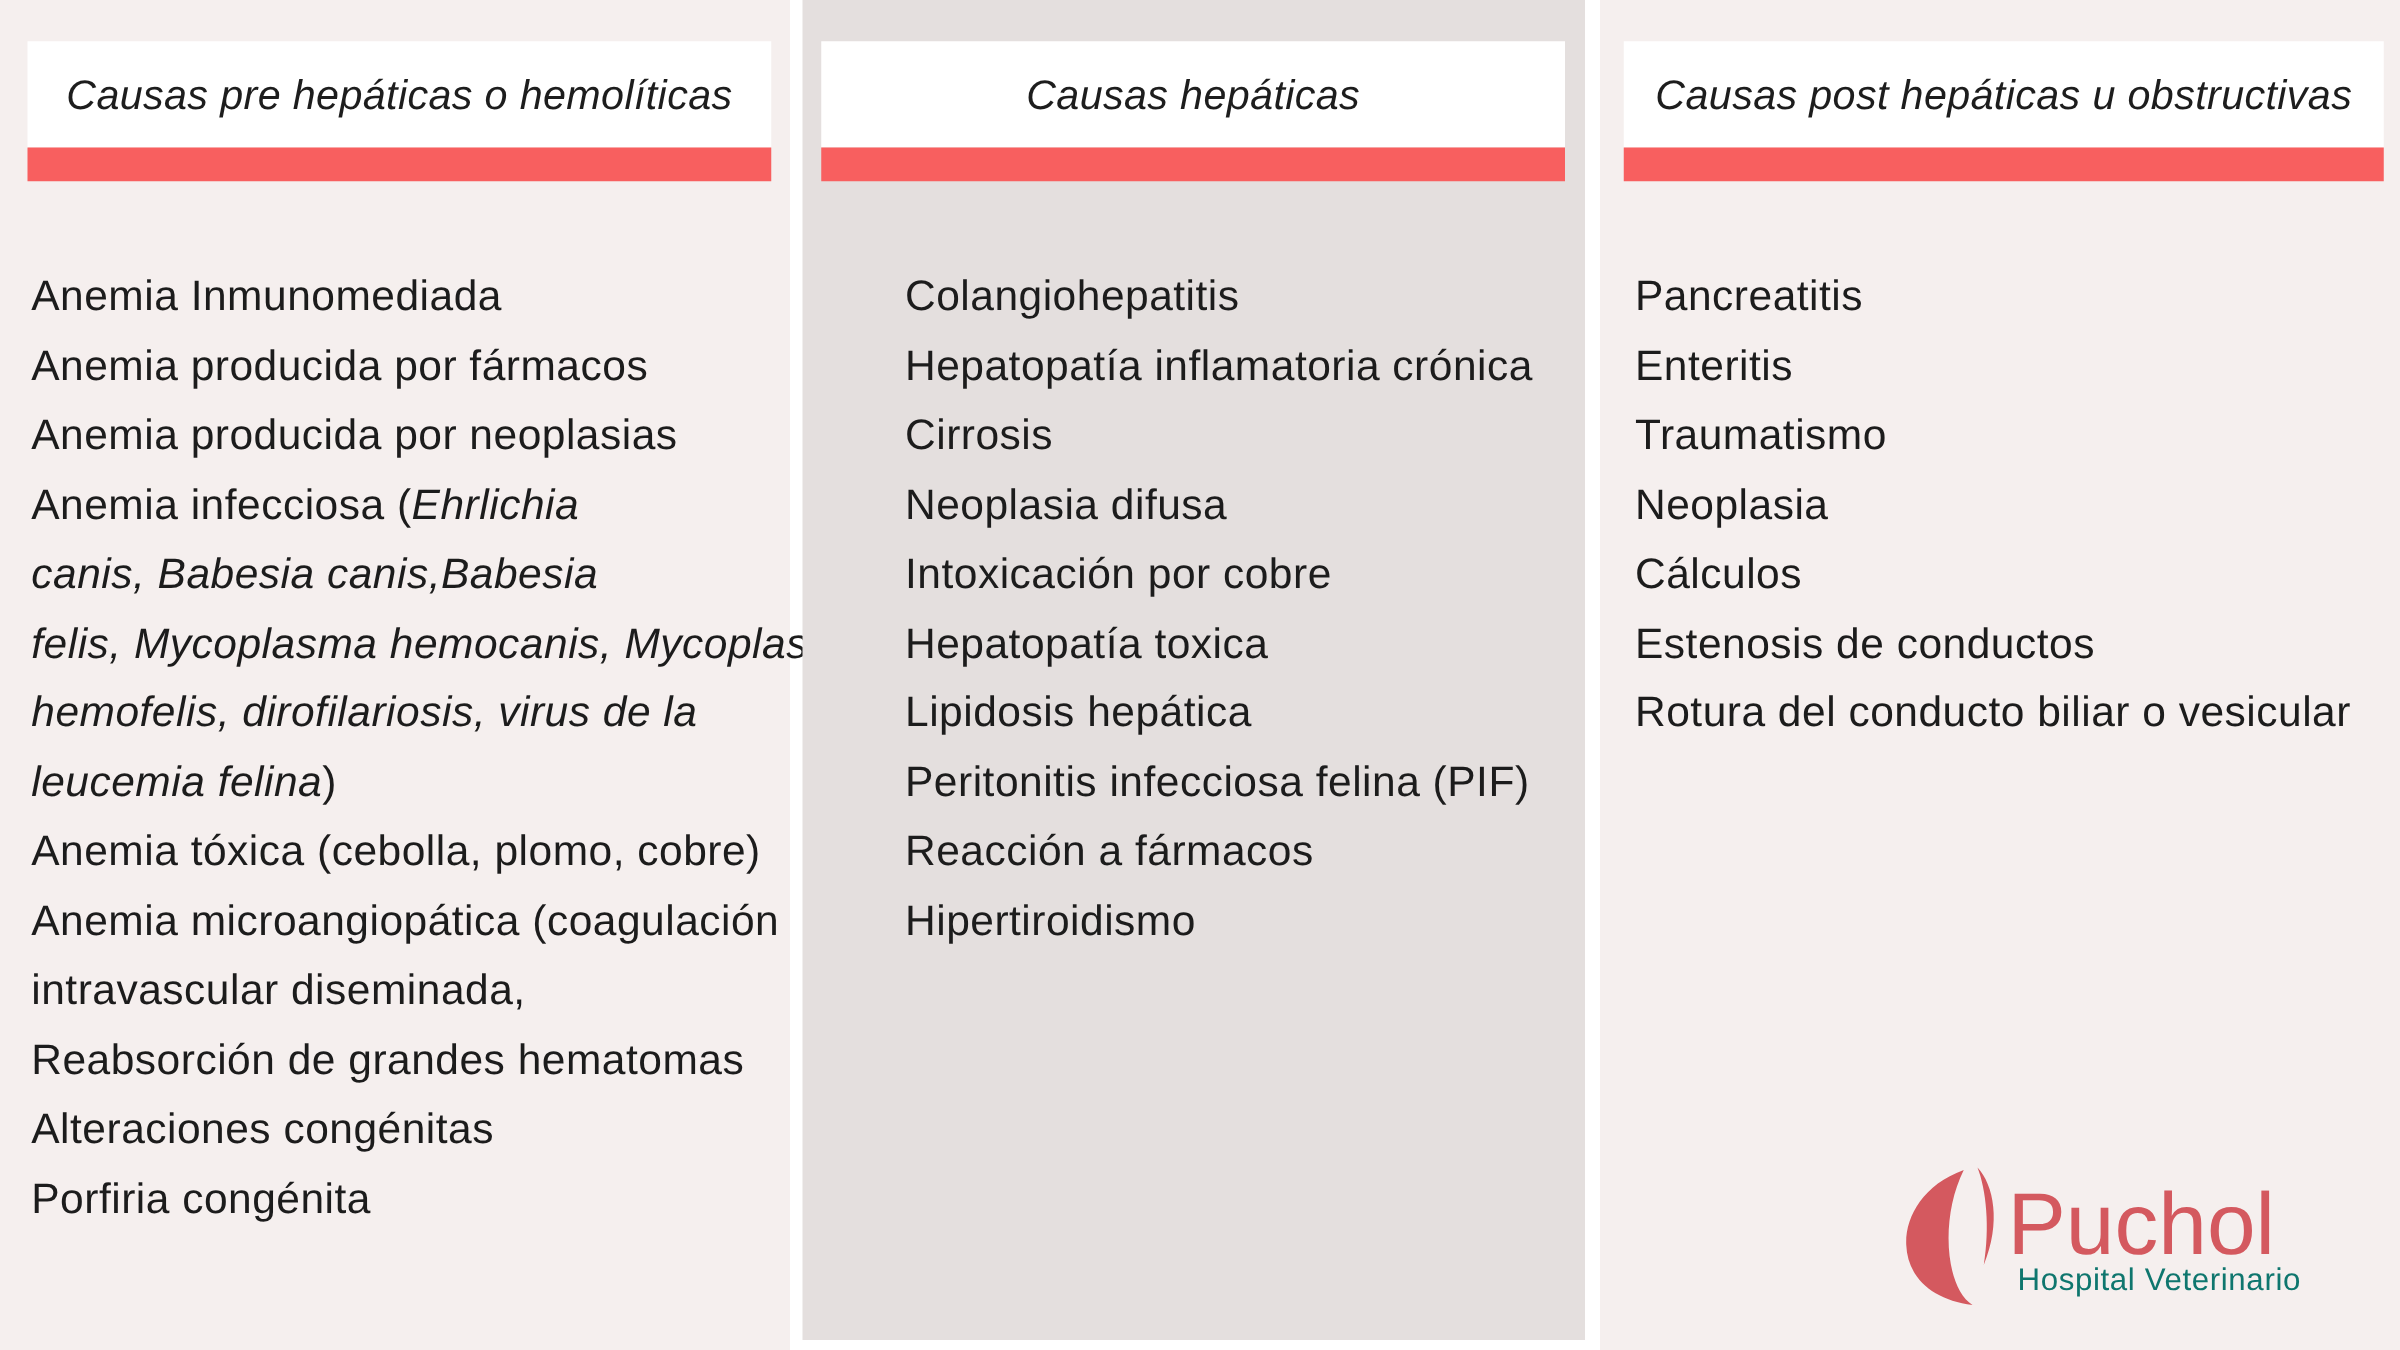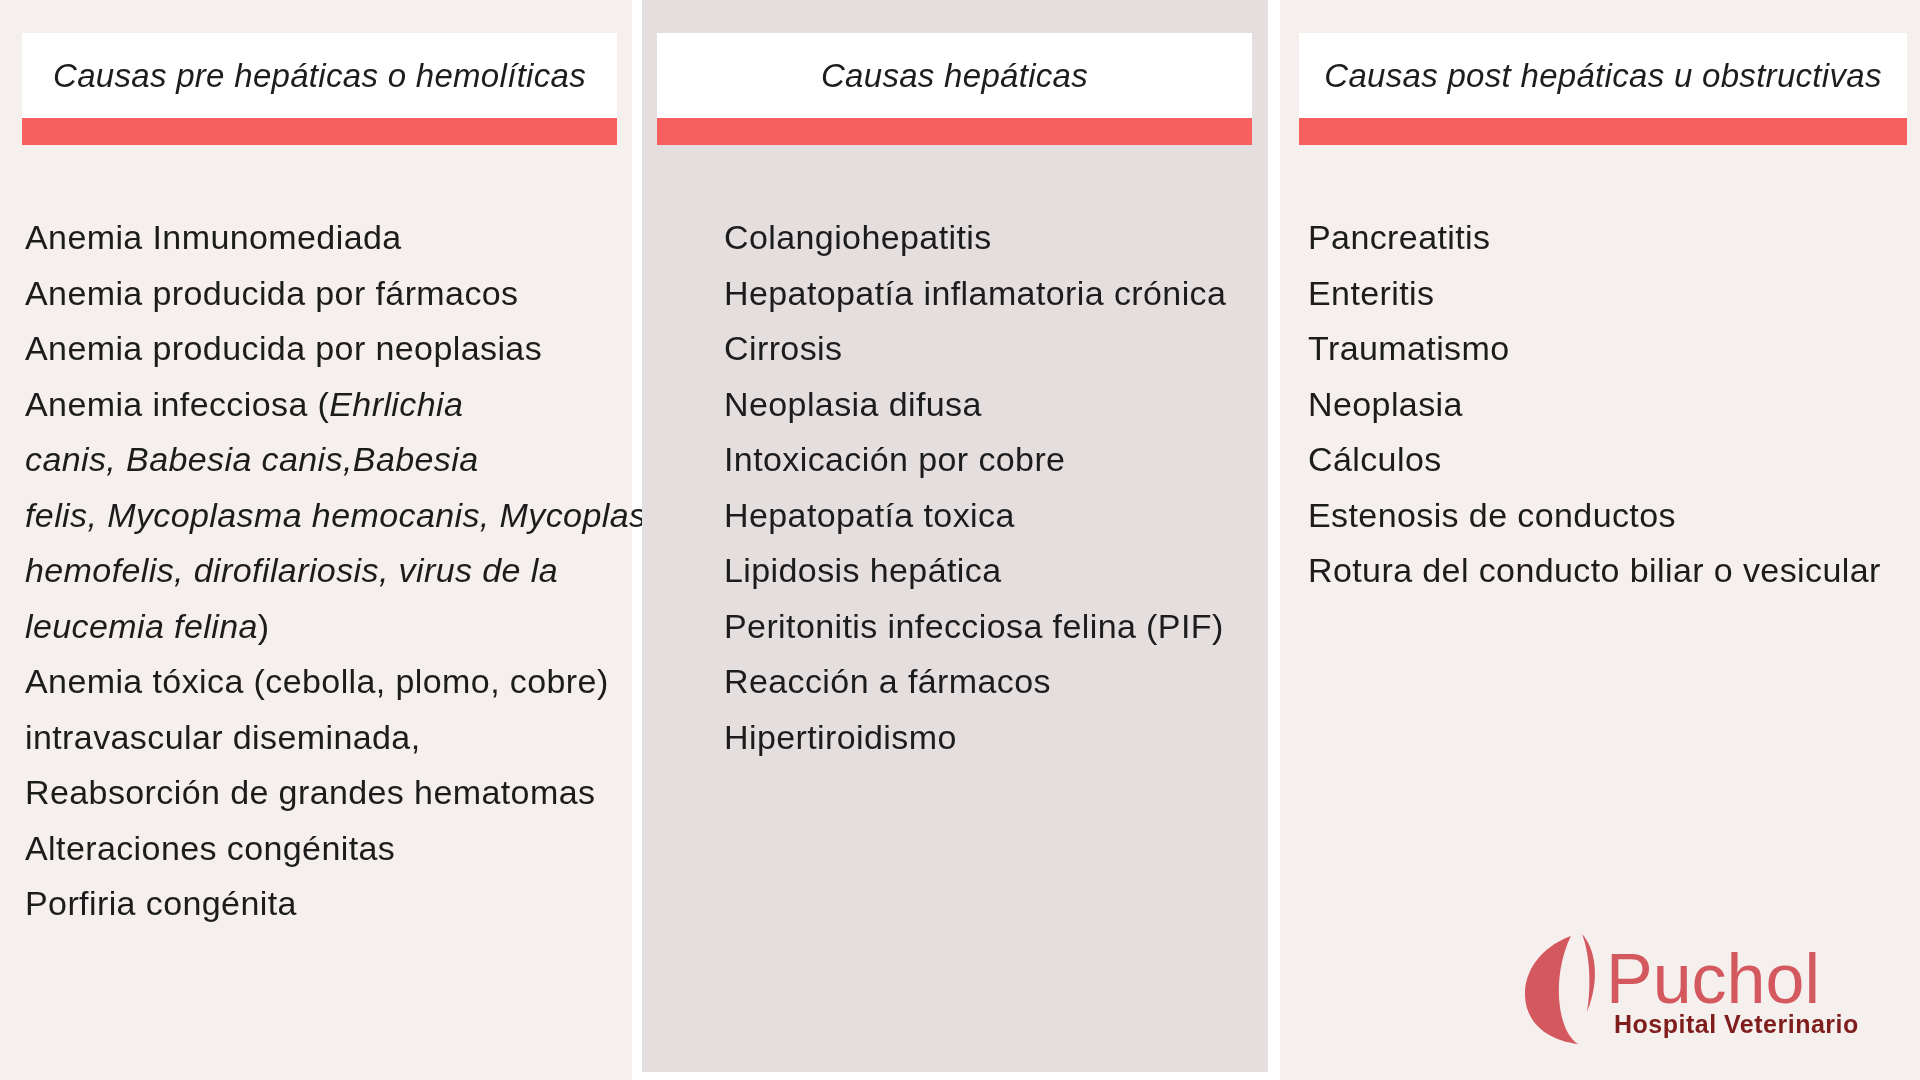--- a/index.html
+++ b/index.html
@@ -49,20 +49,21 @@
     <div class="list">
         <div class="line"><span>Anemia Inmunomediada</span></div>
         <div class="line"><span>Anemia producida por fármacos</span></div>
         <div class="line"><span>Anemia producida por neoplasias</span></div>
         <div class="line"><span>Anemia infecciosa (</span><span class="it">Ehrlichia</span></div>
         <div class="line"><span class="it">canis, Babesia canis,Babesia</span></div>
         <div class="line"><span class="it">felis, Mycoplasma hemocanis, Mycoplasma</span></div>
         <div class="line"><span class="it">hemofelis, dirofilariosis, virus de la</span></div>
         <div class="line"><span class="it">leucemia felina</span><span>)</span></div>
         <div class="line"><span>Anemia tóxica (cebolla, plomo, cobre)</span></div>
+        <div class="line"><span>Anemia microangiopática (coagulación</span></div>
         <div class="line"><span>intravascular diseminada,</span></div>
         <div class="line"><span>Reabsorción de grandes hematomas</span></div>
         <div class="line"><span>Alteraciones congénitas</span></div>
         <div class="line"><span>Porfiria congénita</span></div>
       </div>
   </section>
 
   <section class="panel" id="panel1" style="background: rgb(228, 223, 222);">
     <div class="hdr-box">
       <span class="hdr-title">Causas hepáticas</span>
@@ -97,16 +98,16 @@
         <div class="line"><span>Rotura del conducto biliar o vesicular</span></div>
       </div>
   </section>
 
   <div class="logo">
     <svg viewBox="0 0 90 120" aria-hidden="true">
       <path id="crescent-big" d="M 49 6 C 16 18, 2 44, 3 66 C 4 92, 24 110, 56 114 C 34 100, 30 44, 49 6 Z" fill="#d4595f"></path>
       <path id="crescent-sliver" d="M 60 4 C 73 18, 79 48, 65 82 C 70 52, 67 22, 60 4 Z" fill="#d4595f"></path>
     </svg>
     <div class="logo-word" id="logo-word" style="color: rgb(212, 89, 95);">Puchol</div>
-    <div class="logo-sub" id="logo-sub" style="color: #7f1d1d; font-weight: bold;">Hospital Veterinario</div>
+    <div class="logo-sub" id="logo-sub" style="color: #0f766e;">Hospital Veterinario</div>
   </div>
 
 </div>
 
 </body></html>

